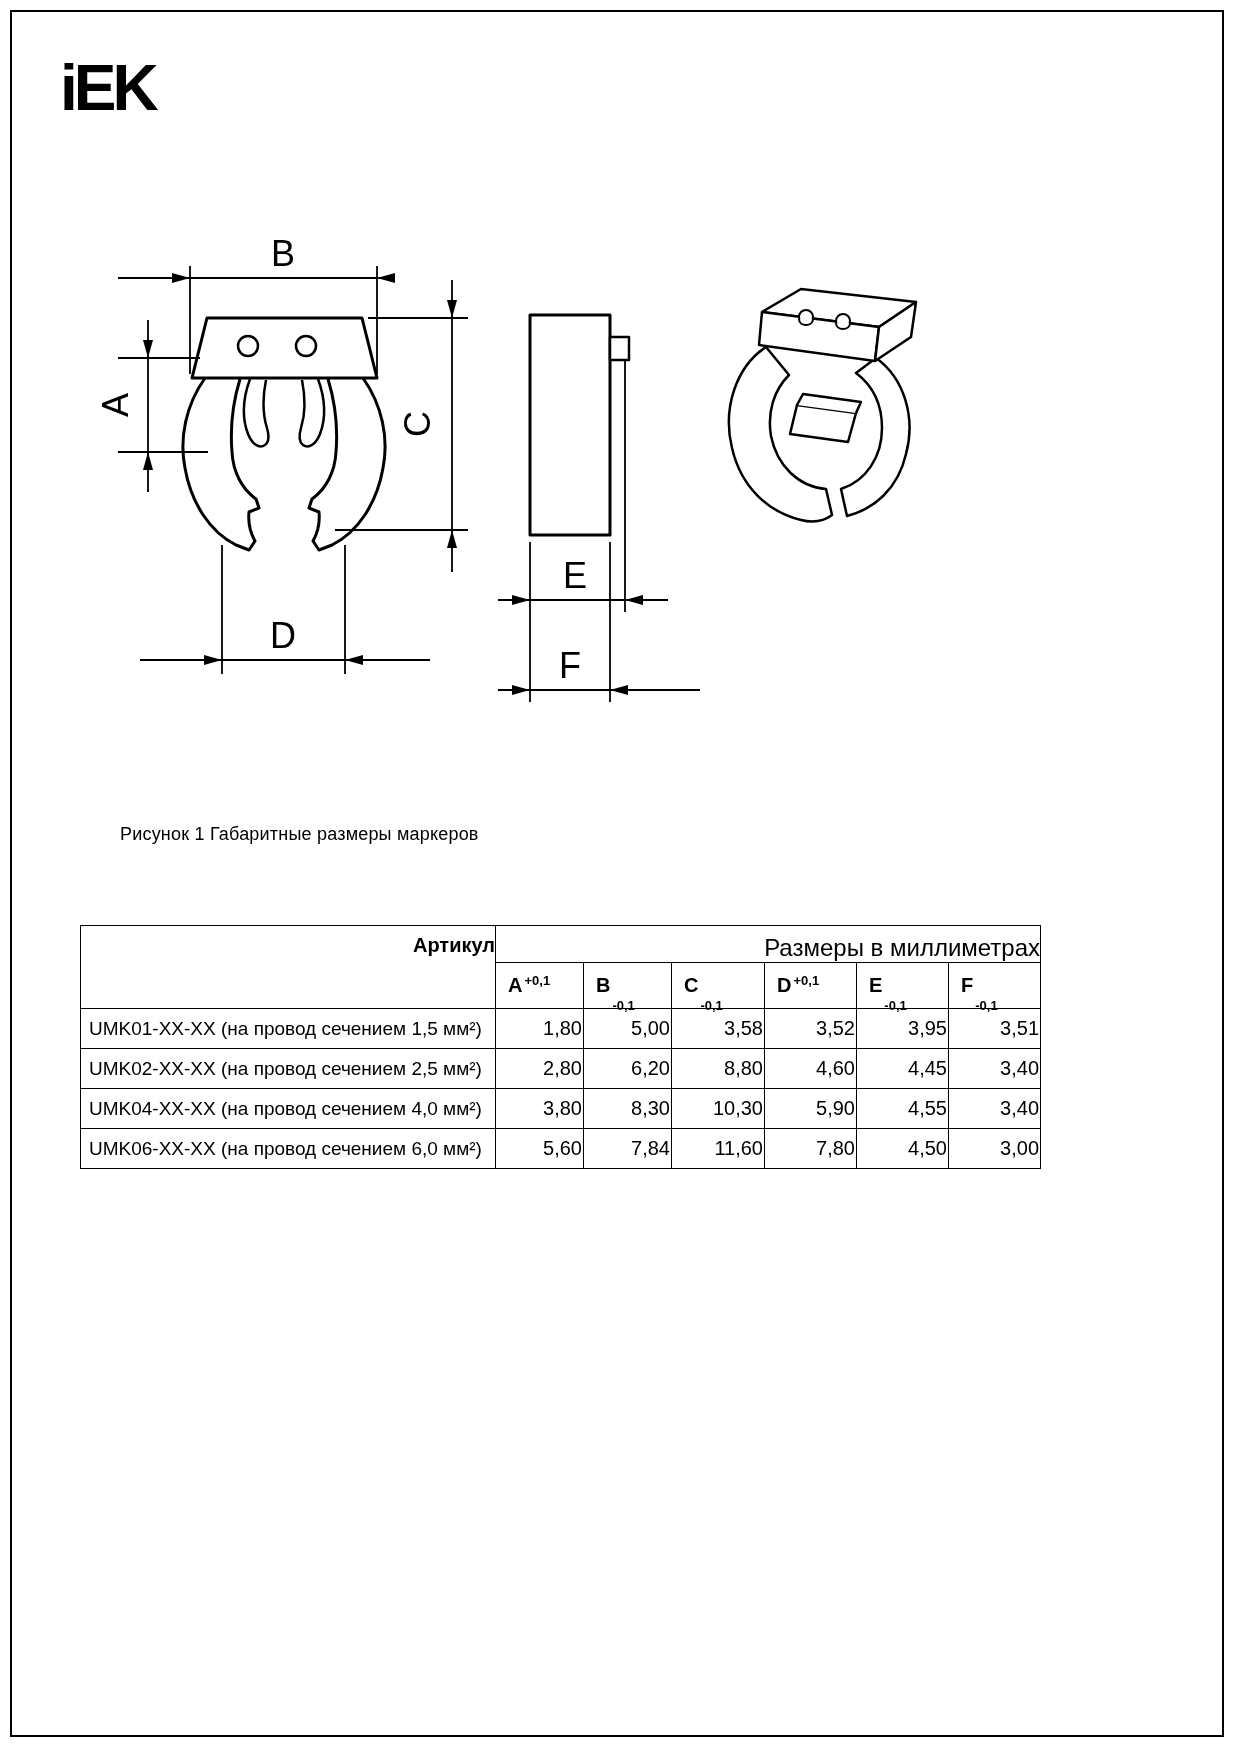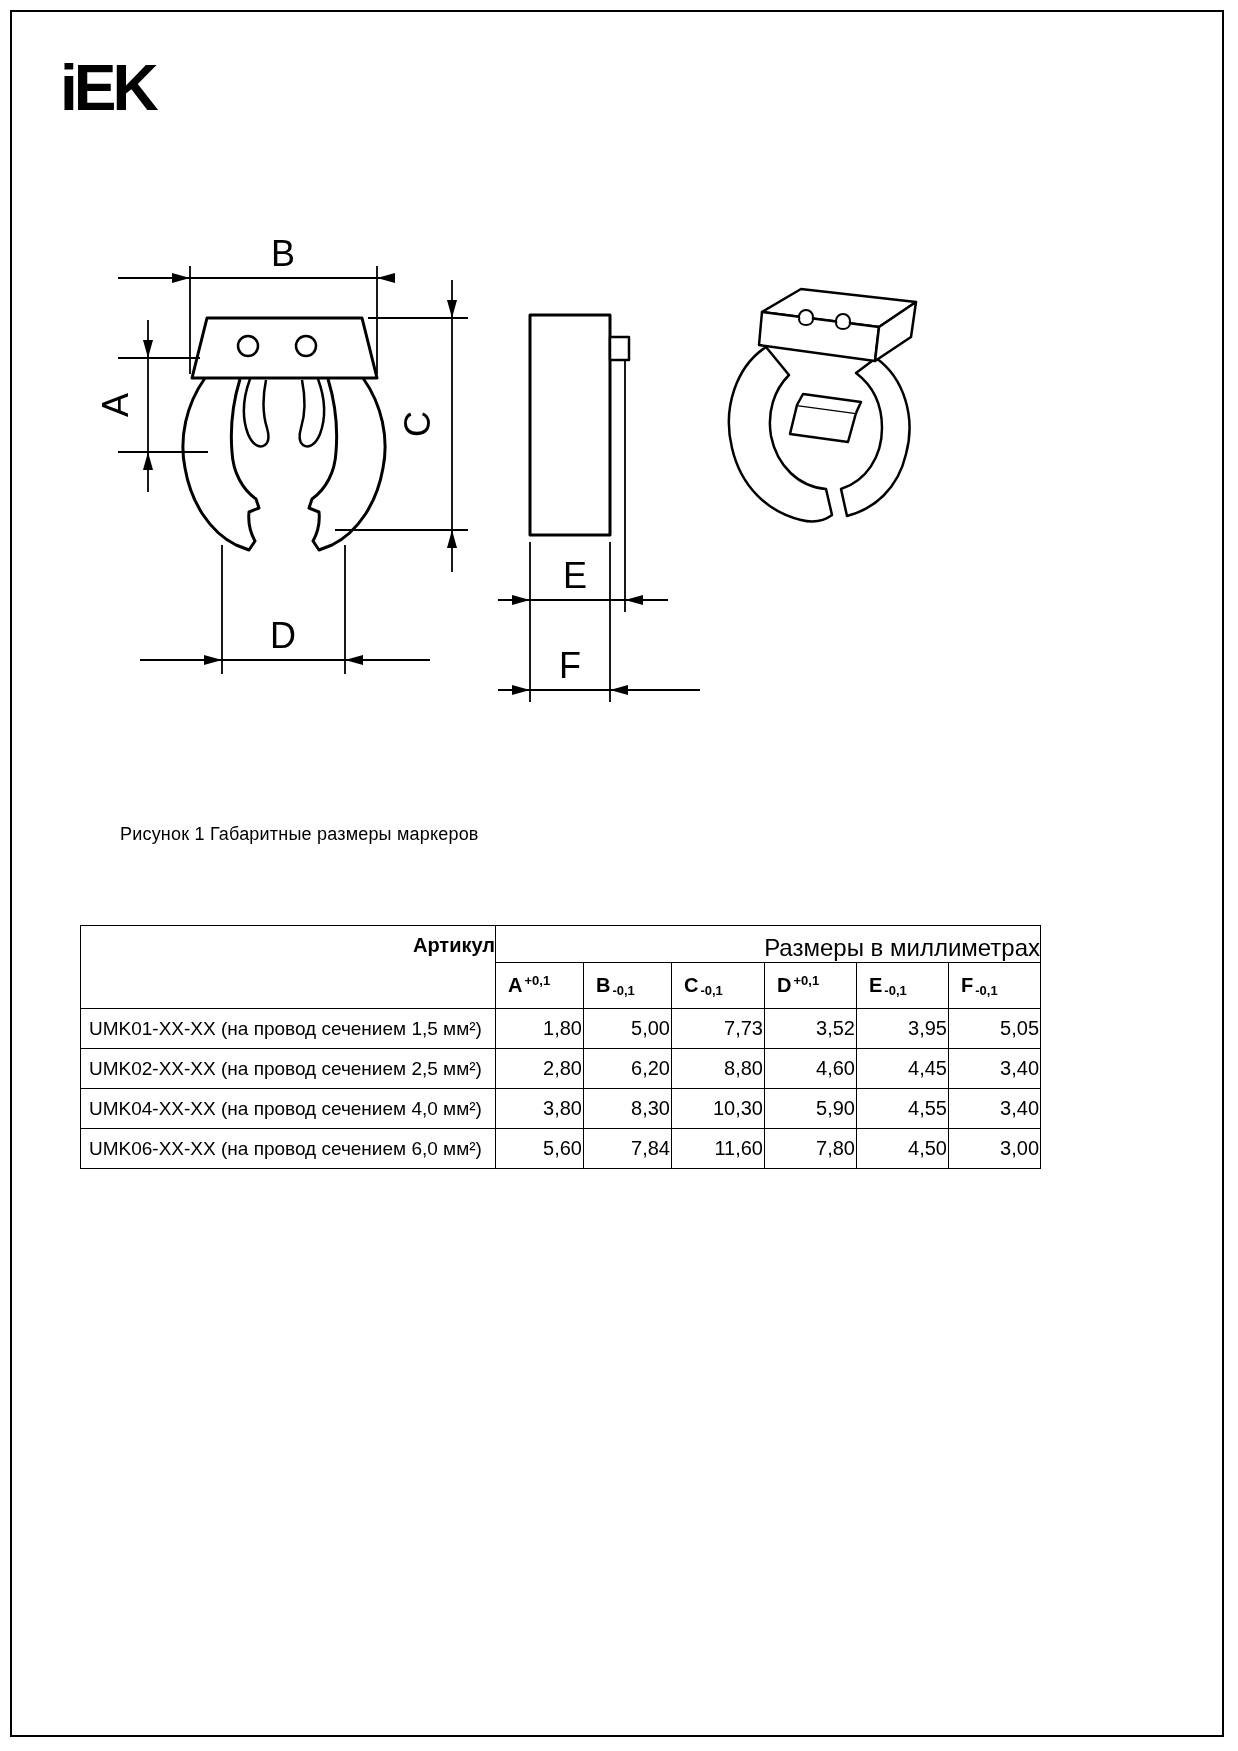--- a/index.html
+++ b/index.html
@@ -26,21 +26,21 @@
   .dim-table .sizes-head{
     font-weight:normal;font-size:24px;text-align:right;vertical-align:top;
     padding:8px 0 0 12px;height:37px;
   }
   .dim-table .sub-head{
     font-weight:bold;font-size:20px;text-align:left;vertical-align:middle;
     padding-left:12px;height:46px;
   }
   .tol{font-size:13px;position:relative;}
   .tol.sup{top:-7px;left:2px;}
-  .tol.sub{top:3px;left:2px;}
+  .tol.sub{top:18px;left:2px;}
   .dim-table .article-cell{font-size:19px;text-align:left;padding-left:8px;height:40px;vertical-align:middle;}
   .dim-table .val-cell{font-size:20px;text-align:right;padding-left:12px;vertical-align:middle;}
   svg text{font-family:"Liberation Sans", sans-serif;fill:#000;}
 </style>
 </head>
 <body>
 
 <div class="page-border"></div>
 
 <div class="logo-wrap">
@@ -160,24 +160,24 @@
       <th class="sub-head"><span>B</span><span class="tol sub">-0,1</span></th>
       <th class="sub-head"><span>C</span><span class="tol sub">-0,1</span></th>
       <th class="sub-head"><span>D</span><span class="tol sup">+0,1</span></th>
       <th class="sub-head"><span>E</span><span class="tol sub">-0,1</span></th>
       <th class="sub-head"><span>F</span><span class="tol sub">-0,1</span></th>
     </tr>
     <tr>
       <td class="article-cell">UMK01-XX-XX (на провод сечением 1,5 мм²)</td>
       <td class="val-cell">1,80</td>
       <td class="val-cell">5,00</td>
-      <td class="val-cell">7,73</td>
+      <td class="val-cell">3,58</td>
       <td class="val-cell">3,52</td>
       <td class="val-cell">3,95</td>
-      <td class="val-cell">5,05</td>
+      <td class="val-cell">3,51</td>
     </tr>
     <tr>
       <td class="article-cell">UMK02-XX-XX (на провод сечением 2,5 мм²)</td>
       <td class="val-cell">2,80</td>
       <td class="val-cell">6,20</td>
       <td class="val-cell">8,80</td>
       <td class="val-cell">4,60</td>
       <td class="val-cell">4,45</td>
       <td class="val-cell">3,40</td>
     </tr>

